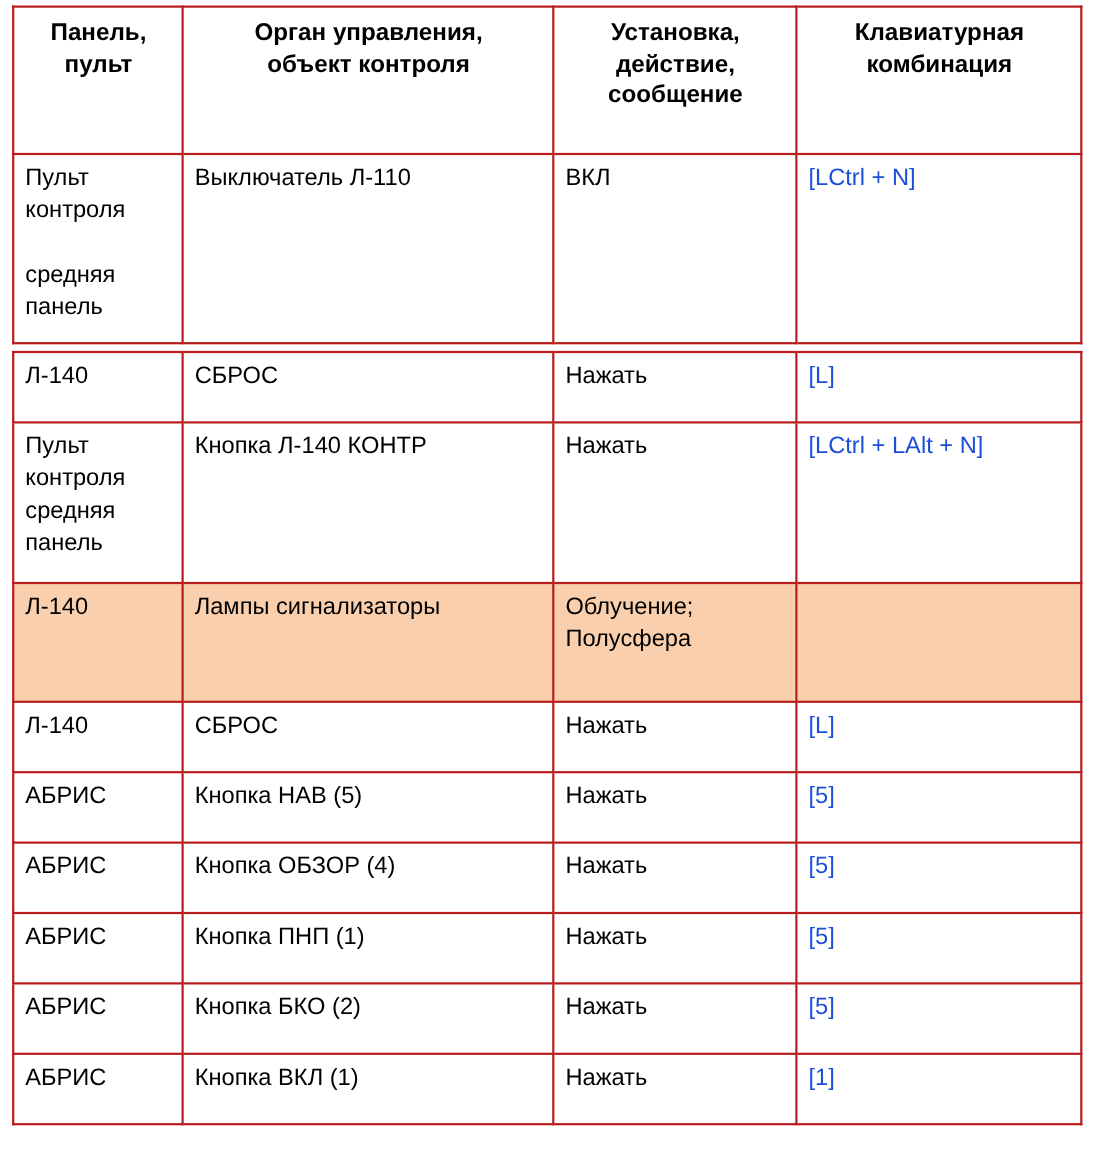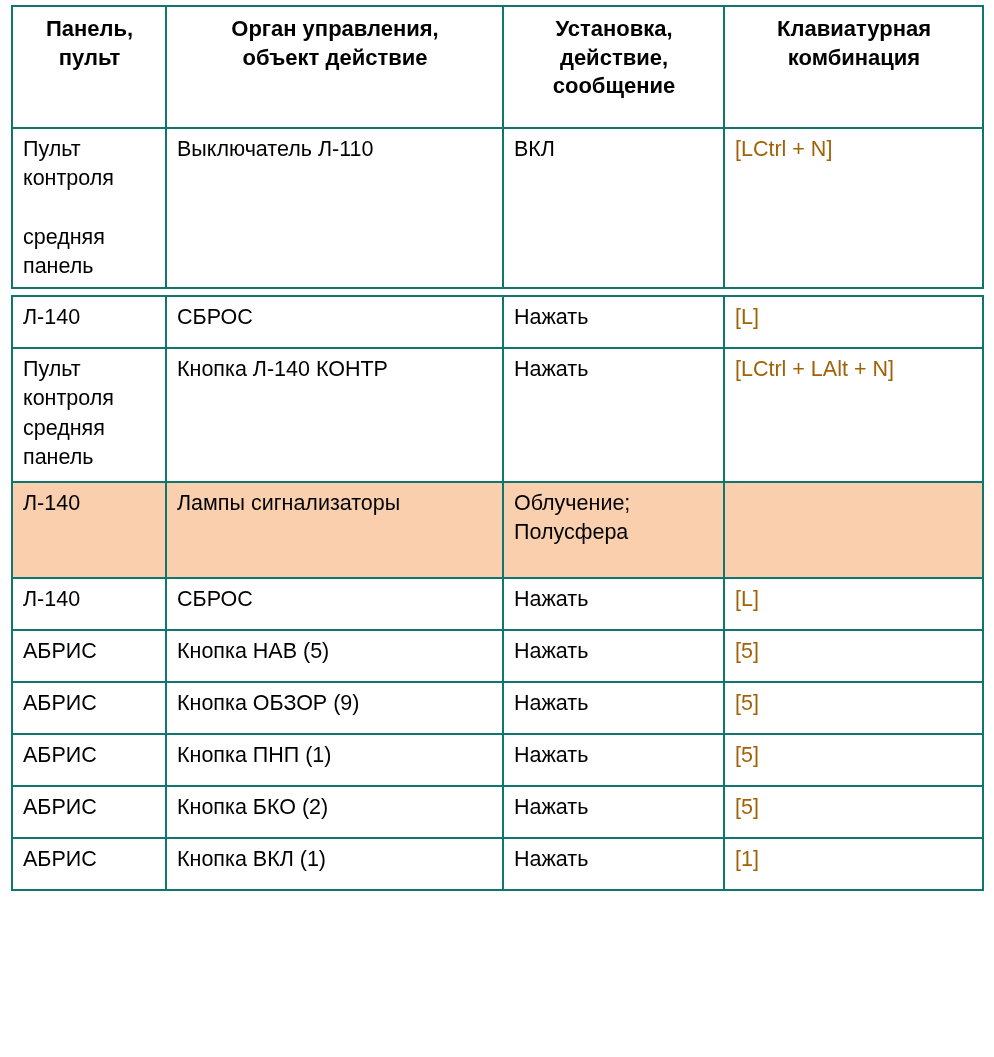--- a/index.html
+++ b/index.html
@@ -21,23 +21,23 @@
     box-sizing: border-box;
     padding: 5px 12px 0 11px;
   }
   table.grid {
     border-collapse: collapse;
     table-layout: fixed;
     width: 971px;
     border: 2px solid #000;
   }
   table.grid td, table.grid th {
-    border: 2px solid #0f766e;
+    border: 2px solid #b91c1c;
     vertical-align: top;
-    padding: 6px 9px 6px 10px;
+    padding: 6px 9px 18px 10px;
     font-size: 21.5px;
     line-height: 1.36;
     font-weight: normal;
     text-align: left;
     white-space: pre-line;
     word-break: normal;
   }
   table.grid th {
     text-align: center;
     font-weight: bold;
@@ -47,21 +47,21 @@
     vertical-align: top;
   }
   
   col.c1 { width: 154px; }
   col.c2 { width: 337px; }
   col.c3 { width: 221px; }
   col.c4 { width: 259px; }
 
   .hdr-row td, .hdr-row th { height: 106px; }
 
-  .cell-key { color: #a16207; }
+  .cell-key { color: #1d4ed8; }
 
   .peach { background: #facfad; }
 
   .block-gap { height: 6px; line-height: 6px; font-size: 0; }
 
   .noteline td {
     font-size: 21.5px;
     padding-top: 7px;
     padding-bottom: 7px;
   }
@@ -83,21 +83,21 @@
       <col class="c1">
         <col class="c2">
         <col class="c3">
         <col class="c4">
     </colgroup>
     <thead>
       <tr class="hdr-row">
         <th>Панель,
 пульт</th>
         <th>Орган управления,
-объект действие</th>
+объект контроля</th>
         <th>Установка,
 действие,
 сообщение</th>
         <th>Клавиатурная
 комбинация</th>
       </tr>
     </thead>
     <tbody>
       <tr class="r-tall1">
         <td>Пульт
@@ -158,21 +158,21 @@
 
       <tr class="r-std">
         <td>АБРИС</td>
         <td>Кнопка НАВ (5)</td>
         <td>Нажать</td>
         <td class="cell-key">[5]</td>
       </tr>
 
       <tr class="r-std">
         <td>АБРИС</td>
-        <td>Кнопка ОБЗОР (9)</td>
+        <td>Кнопка ОБЗОР (4)</td>
         <td>Нажать</td>
         <td class="cell-key">[5]</td>
       </tr>
 
       <tr class="r-std">
         <td>АБРИС</td>
         <td>Кнопка ПНП (1)</td>
         <td>Нажать</td>
         <td class="cell-key">[5]</td>
       </tr>

